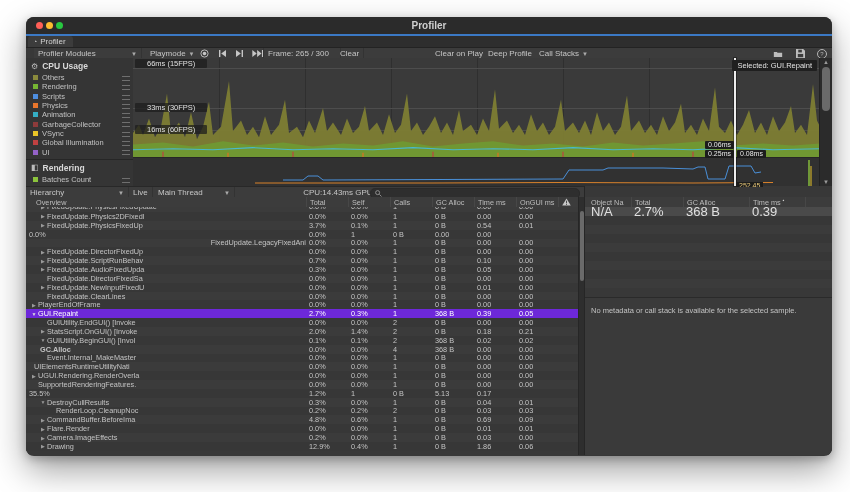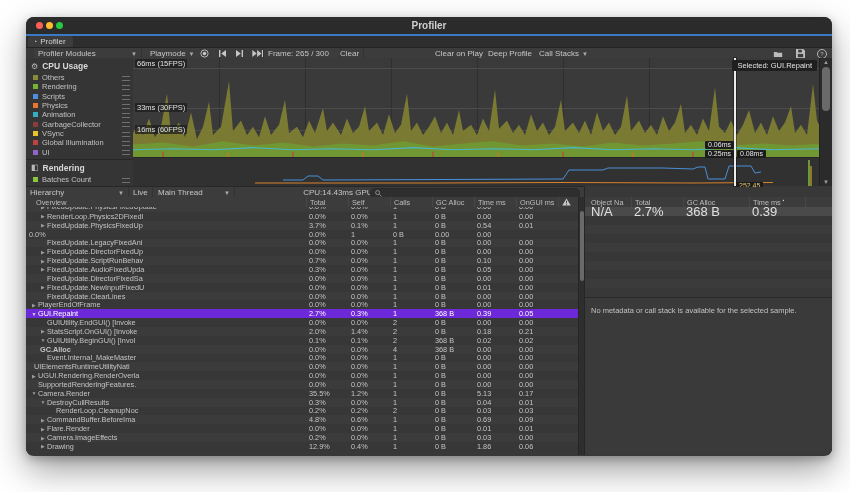--- a/index.html
+++ b/index.html
@@ -33,21 +33,21 @@
   .modicon{font-size:8px;color:#bbb;font-weight:normal;}
   .legend-row{position:relative;display:flex;align-items:center;gap:4px;height:9.3px;padding-left:7px;font-size:7.5px;color:#c2c2c2;}
   .sw{width:5px;height:5px;flex:none;}
   .legend-dash{position:absolute;right:3px;top:3px;width:8px;height:3px;border-top:1px solid #6f6f6f;border-bottom:1px solid #6f6f6f;}
   .side-divider{height:1px;background:#262626;margin-top:2px;}
   .chartzone{position:absolute;left:107px;top:0;right:12px;height:128px;}
   .cpu-chart{position:absolute;left:0;top:0;right:0;height:99px;background:#3a3a3a;overflow:hidden;}
   .rend-chart{position:absolute;left:0;top:99px;right:0;height:29px;background:#313131;border-top:1px solid #262626;overflow:hidden;}
   .gridh{position:absolute;left:0;right:0;height:1px;background:#4d4d4d;}
   .gridv{position:absolute;top:0;bottom:0;width:1px;background:rgba(0,0,0,.18);}
-  .mslabel{position:absolute;left:2px;font-size:7.5px;color:#e0e0e0;background:rgba(30,30,30,.75);padding:0 2px;border-radius:1px;z-index:5;}
+  .mslabel{position:absolute;left:2px;font-size:7.5px;color:#e0e0e0;background:rgba(30,30,30,.75);padding:0 12px;border-radius:1px;z-index:5;}
   .frameline{position:absolute;top:0;width:2px;height:128px;background:#ededed;box-shadow:0 0 0 1px rgba(0,0,0,.35);z-index:6;}
   .selbox{position:absolute;top:2px;right:3px;background:#1f1f1f;color:#e2e2e2;font-size:7.5px;padding:1px 5px;border-radius:1px;z-index:7;}
   .tip{position:absolute;background:#1c1c1c;color:#e8e8e8;font-size:7px;padding:0 3px;border-radius:1px;z-index:7;line-height:8px;}
   .cliptip{position:absolute;height:5px;overflow:hidden;z-index:7;}
   .cliptip span{display:block;background:#1c1c1c;color:#e8c878;font-size:7px;padding:0 3px;line-height:8px;}
   .vscroll{position:absolute;right:0;top:0;width:12px;height:128px;background:#2b2b2b;border-left:1px solid #222;}
   .vs-arrow{position:absolute;left:0;right:0;text-align:center;color:#9a9a9a;font-size:6px;line-height:8px;}
   .vs-thumb{position:absolute;left:2px;width:8px;border-radius:4px;background:#6a6a6a;}
   
   .hbar{position:absolute;left:0;top:169px;right:0;height:11px;background:#3c3c3c;border-top:1px solid #282828;border-bottom:1px solid #282828;font-size:8px;color:#c6c6c6;}
@@ -362,21 +362,21 @@
           <div class="num">0.0%</div>
           <div class="num">1</div>
           <div class="num">0 B</div>
           <div class="num">0.00</div>
           <div class="num">0.00</div>
           <div></div>
         </div>
         <div class="trow">
           <div class="nm" style="padding-left: 13px;">
             <span class="arr">▶</span>
-            <span>RenderLoop.Physics2DFixedl</span>
+            <span>FixedUpdate.Physics2DFixedl</span>
           </div>
           <div class="num">0.0%</div>
           <div class="num">0.0%</div>
           <div class="num">1</div>
           <div class="num">0 B</div>
           <div class="num">0.00</div>
           <div class="num">0.00</div>
           <div></div>
         </div>
         <div class="trow">
@@ -395,21 +395,21 @@
         <div class="trow">
           <div class="num">0.0%</div>
           <div class="num">0.0%</div>
           <div class="num">1</div>
           <div class="num">0 B</div>
           <div class="num">0.00</div>
           <div class="num">0.00</div>
           <div></div>
         </div>
         <div class="trow">
-          <div class="nm" style="padding-left: 13px;">
+          <div class="nm" style="padding-left: 13px; justify-content: flex-end;">
             <span class="arr"></span>
             <span>FixedUpdate.LegacyFixedAni</span>
           </div>
           <div class="num">0.0%</div>
           <div class="num">0.0%</div>
           <div class="num">1</div>
           <div class="num">0 B</div>
           <div class="num">0.00</div>
           <div class="num">0.00</div>
           <div></div>
@@ -616,24 +616,20 @@
           </div>
           <div class="num">0.0%</div>
           <div class="num">0.0%</div>
           <div class="num">1</div>
           <div class="num">0 B</div>
           <div class="num">0.00</div>
           <div class="num">0.00</div>
           <div></div>
         </div>
         <div class="trow">
-          <div class="nm" style="padding-left: 4px;">
-            <span class="arr">▼</span>
-            <span>Camera.Render</span>
-          </div>
           <div class="num">35.5%</div>
           <div class="num">1.2%</div>
           <div class="num">1</div>
           <div class="num">0 B</div>
           <div class="num">5.13</div>
           <div class="num">0.17</div>
           <div></div>
         </div>
         <div class="trow">
           <div class="nm" style="padding-left: 13px;">

